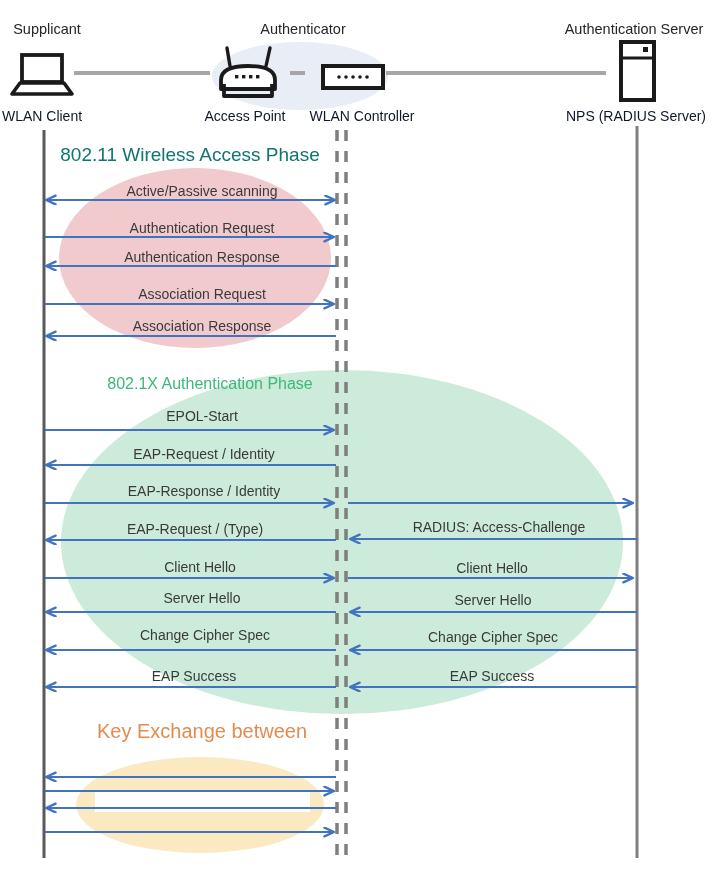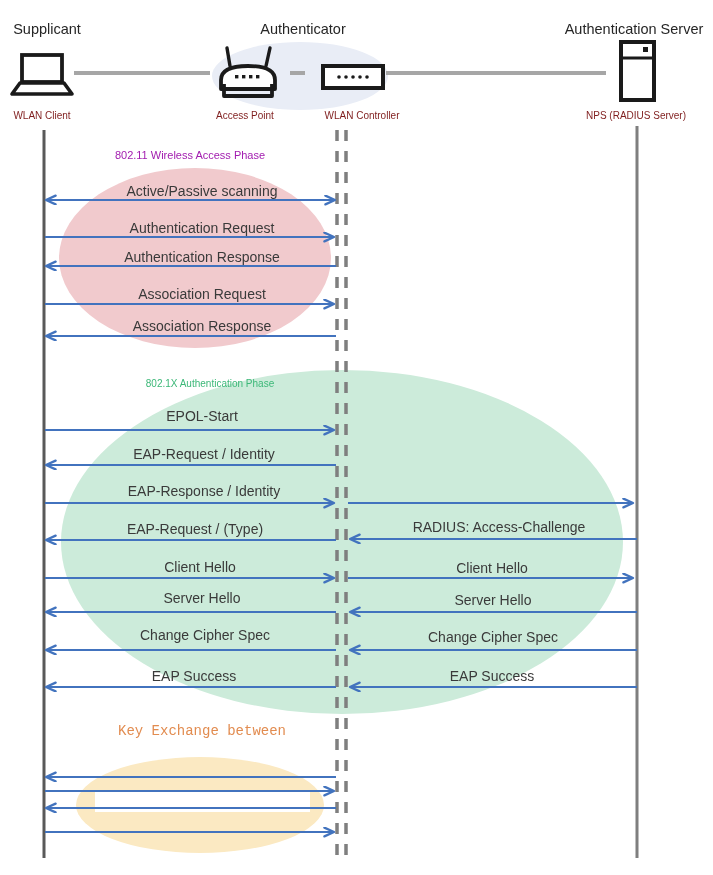--- a/index.html
+++ b/index.html
@@ -6,24 +6,24 @@
   .stage{
     position:relative;width:713px;height:875px;background:#ffffff;overflow:hidden;
     font-family:"Liberation Sans",sans-serif;
   }
   .stage svg{position:absolute;left:0;top:0;}
   .lbl{
     position:absolute;transform:translateX(-50%);white-space:nowrap;
     font-size:14px;line-height:18px;color:#3a3a3a;
   }
   .role{font-size:14.5px;color:#262626;}
-  .device{font-size:10px;color:#7f1d1d;}
-  .phase1-title{color:#a21caf;font-size:11px;}
-  .phase2-title{color:#3CB878;font-size:10px;}
-  .phase3-title{color:#E28C50;font-size:14px;font-family:Liberation Mono, monospace;}
+  .device{font-size:14px;color:#0f172a;}
+  .phase1-title{color:#0f766e;font-size:19px;}
+  .phase2-title{color:#3CB878;font-size:16px;}
+  .phase3-title{color:#E28C50;font-size:20px;}
 </style>
 </head>
 <body>
 
 <div class="stage">
 
   <svg width="713" height="875" viewBox="0 0 713 875">
     <defs>
       <marker id="ah" markerWidth="13" markerHeight="12" refX="10.6" refY="5" orient="auto-start-reverse" markerUnits="userSpaceOnUse">
         <path d="M1 0.6 L10.6 5 L1 9.4" fill="none" stroke="#4273BE" stroke-width="2.3" stroke-linecap="round" stroke-linejoin="round"></path>

